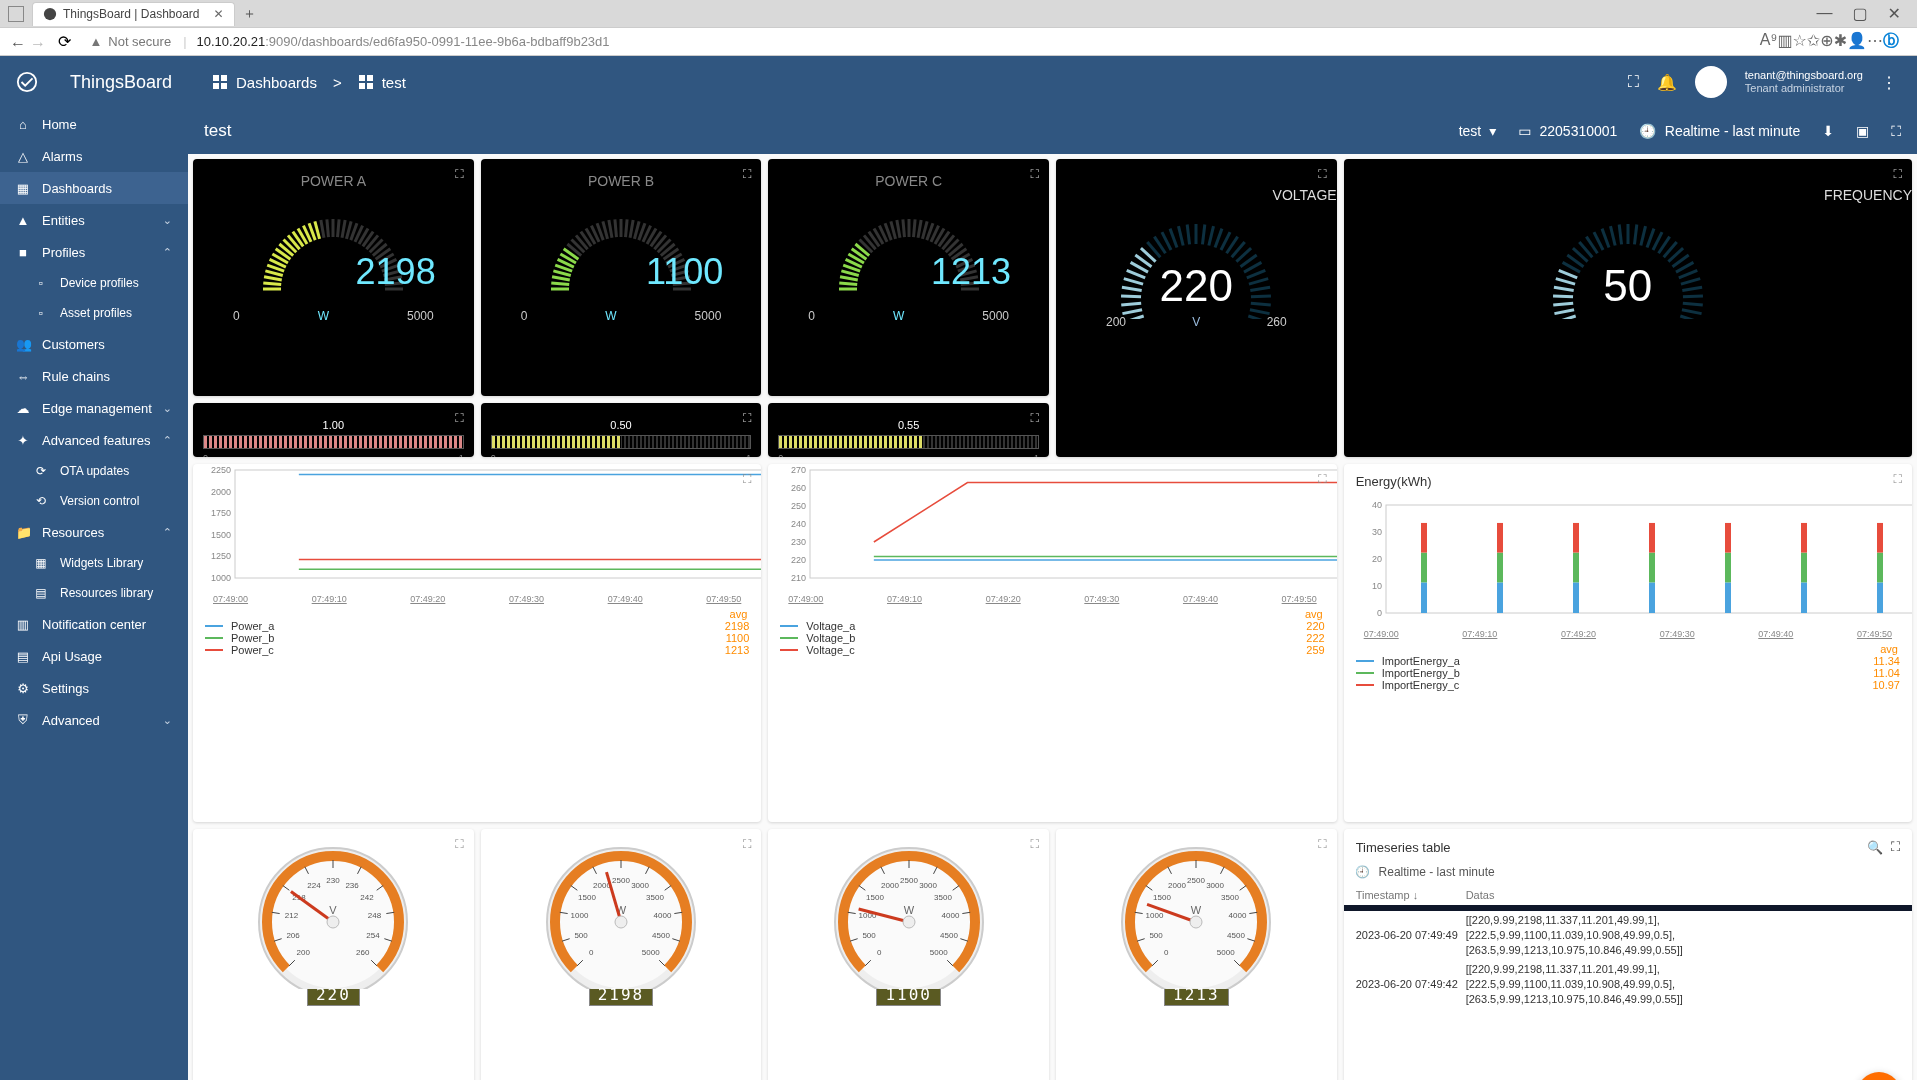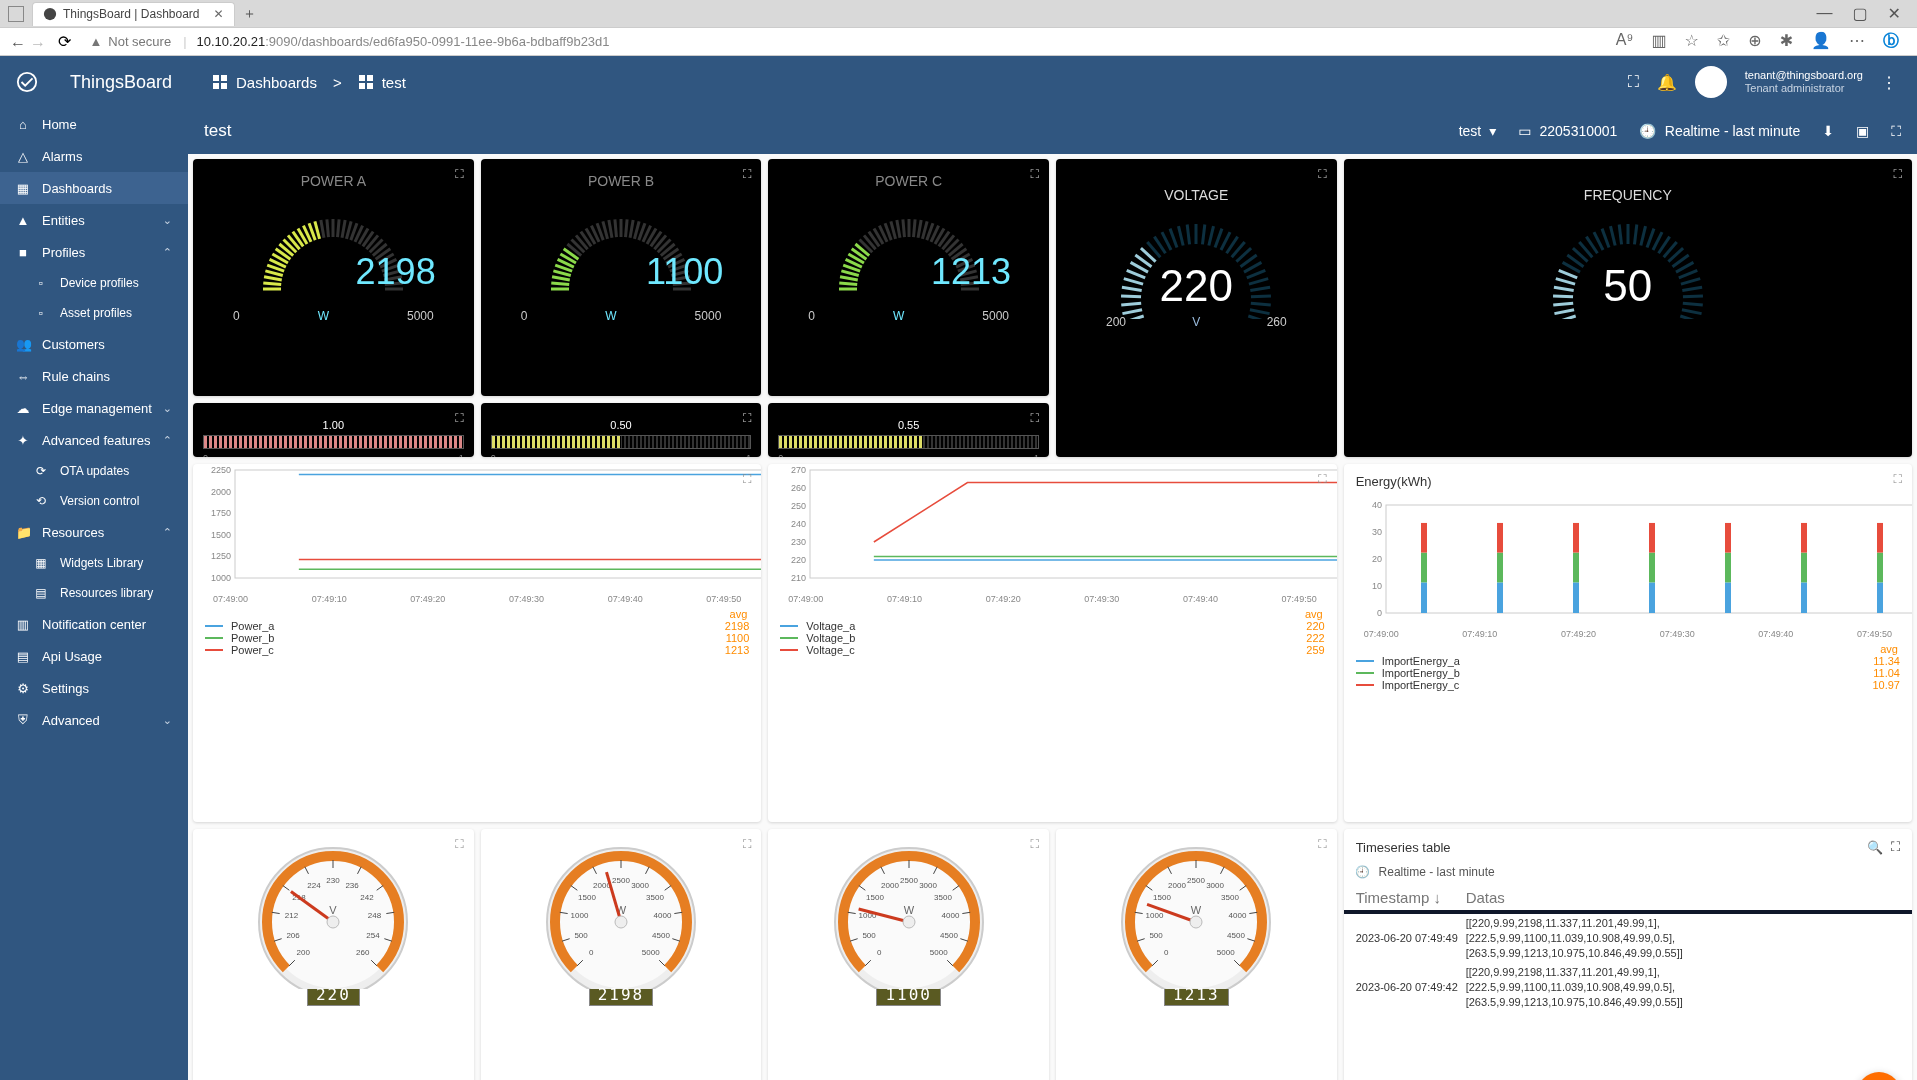--- a/index.html
+++ b/index.html
@@ -14,21 +14,21 @@
 .new-tab { margin-left: 8px; color: #555; cursor: pointer; font-size: 14px; }
 .win-controls { margin-left: auto; display: flex; gap: 20px; padding-right: 16px; color: #555; }
 
 .browser-bar { height: 28px; background: #fff; display: flex; align-items: center; padding: 0 8px; border-bottom: 1px solid #ccc; }
 .nav-arrow { width: 20px; text-align: center; color: #555; cursor: pointer; }
 .refresh-icon { margin: 0 10px; cursor: pointer; }
 .url-wrap { flex: 1; display: flex; align-items: center; padding: 0 8px; font-size: 13px; color: #444; }
 .not-secure { color: #777; margin-right: 12px; }
 .url-text { color: #222; }
 .url-faded { color: #888; }
-.right-icons { display: flex; gap: 18px; padding: 0 10px; color: #666; }
+.right-icons { display: flex; padding: 0 10px; color: #666; }
 
 
 .app-header { height: 52px; background: #305680; display: flex; align-items: center; color: #fff; }
 .logo-area { width: 188px; display: flex; align-items: center; padding-left: 16px; font-size: 18px; gap: 24px; }
 .logo-pic { width: 22px; height: 22px; margin-right: 8px; }
 .breadcrumbs { display: flex; align-items: center; gap: 16px; padding-left: 24px; font-size: 15px; }
 .crumb { display: flex; align-items: center; gap: 8px; cursor: pointer; }
 .crumb-icon { width: 16px; height: 16px; }
 .hdr-right { margin-left: auto; display: flex; align-items: center; gap: 18px; padding-right: 20px; }
 .avatar { width: 32px; height: 32px; background: #fff; border-radius: 50%; }
@@ -65,44 +65,44 @@
 .gauge-arc { position: absolute; left: 50%; top: 20px; transform: translateX(-50%); }
 .gauge-val { position: absolute; right: 38px; top: 62px; color: #6fe8ff; font-size: 36px; font-weight: 300; }
 .gauge-scale { display: flex; justify-content: space-between; padding: 0 40px; color: #ccc; font-size: 12px; }
 .gauge-scale .unit { color: #6fe8ff; }
 .bar-val { color: #fff; font-size: 11px; text-align: center; padding-top: 16px; }
 .hbar-track { height: 14px; border: 1px solid #555; margin: 4px 10px; position: relative; background: repeating-linear-gradient(90deg, #333 0 2px, #000 2px 4px); }
 .hbar-fill { position: absolute; top: 0; bottom: 0; left: 0; }
 .hbar-scale { display: flex; justify-content: space-between; padding: 0 10px; color: #888; font-size: 9px; }
 
 
-.vf-label { color: #ddd; font-size: 14px; font-weight: 500; text-align: center; padding-top: 28px; }
+.vf-label { color: #ddd; font-size: 14px; font-weight: 500; text-align: right; padding-top: 28px; }
 .vf-val { color: #fff; font-size: 44px; text-align: center; padding-top: 58px; }
 .vf-scale { display: flex; justify-content: space-between; padding: 4px 50px; color: #ccc; font-size: 12px; }
 .vf-scale .unit { color: #9bd; }
 
 
 .chart-title { font-size: 13px; color: #333; padding: 10px 12px; }
 .chart-area { height: 128px; padding: 0 12px; }
-.mini-x { display: flex; justify-content: space-between; font-size: 9px; color: #888; padding: 2px 20px 4px; }
+.mini-x { display: flex; justify-content: space-between; font-size: 9px; color: #888; padding: 2px 20px 4px; text-decoration: underline; }
 .legend { padding: 0 12px 6px; font-size: 11px; }
 .legend-row { display: flex; align-items: center; }
 .legend-swatch { width: 18px; height: 2px; margin-right: 8px; }
 .legend-name { color: #333; flex: 1; }
 .legend-val { color: #ff8c00; }
 .avg-hdr { text-align: right; color: #ff8c00; font-size: 11px; padding-right: 14px; }
 
 
 .analog-wrap { display: flex; justify-content: center; padding-top: 10px; }
 .analog-digit { margin: -6px auto 0; font-family: monospace; font-size: 16px; background: #5a5a22; color: #fff; padding: 1px 8px; border: 1px solid #888; width: fit-content; letter-spacing: 2px; }
 
 
 .ts-title { font-size: 13px; color: #333; padding: 10px 12px; display: flex; align-items: center; }
 .ts-subtitle { display: flex; align-items: center; gap: 8px; font-size: 12px; color: #555; padding: 0 12px 6px; }
-.ts-head { display: flex; font-size: 15px; color: #777; border-bottom: 4px solid #0f172a; padding: 4px 12px; }
+.ts-head { display: flex; font-size: 11px; color: #777; border-bottom: 6px solid #0f172a; padding: 4px 12px; }
 .ts-head .c1 { width: 110px; }
 .ts-cell { display: flex; padding: 2px 12px; font-size: 11px; color: #333; }
 .ts-cell .c1 { width: 110px; padding-top: 16px; }
 .ts-cell .c2 { flex: 1; line-height: 1.35; }
 
 
 .fab { position: absolute; bottom: 16px; right: 16px; width: 44px; height: 44px; border-radius: 50%; background: #ff6d00; color: #fff; display: flex; align-items: center; justify-content: center; font-size: 20px; box-shadow: 0 3px 8px rgba(0,0,0,.3); cursor: pointer; }
 </style>
 </head>
 <body>

